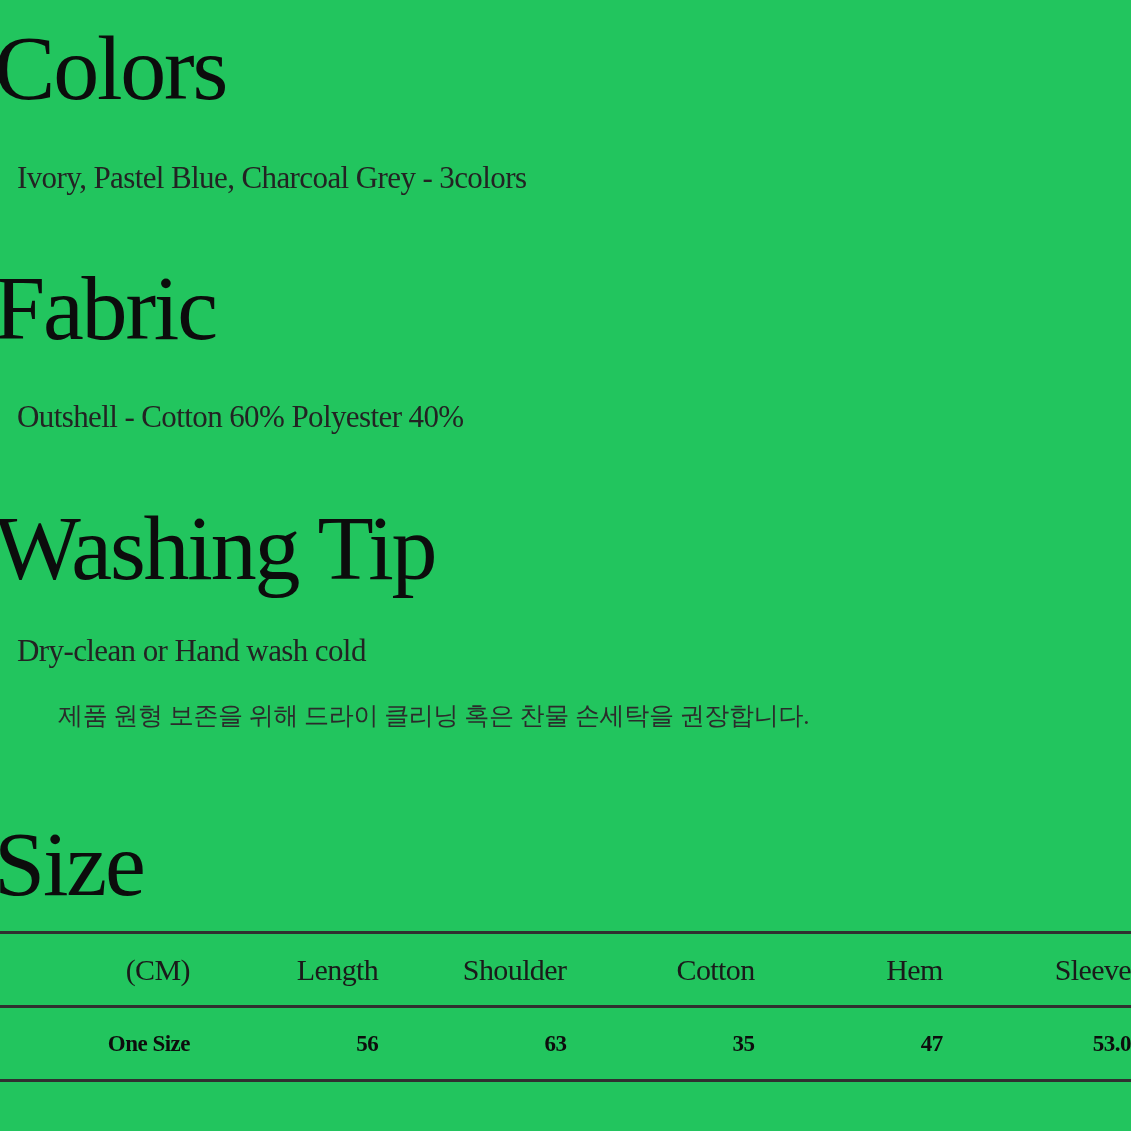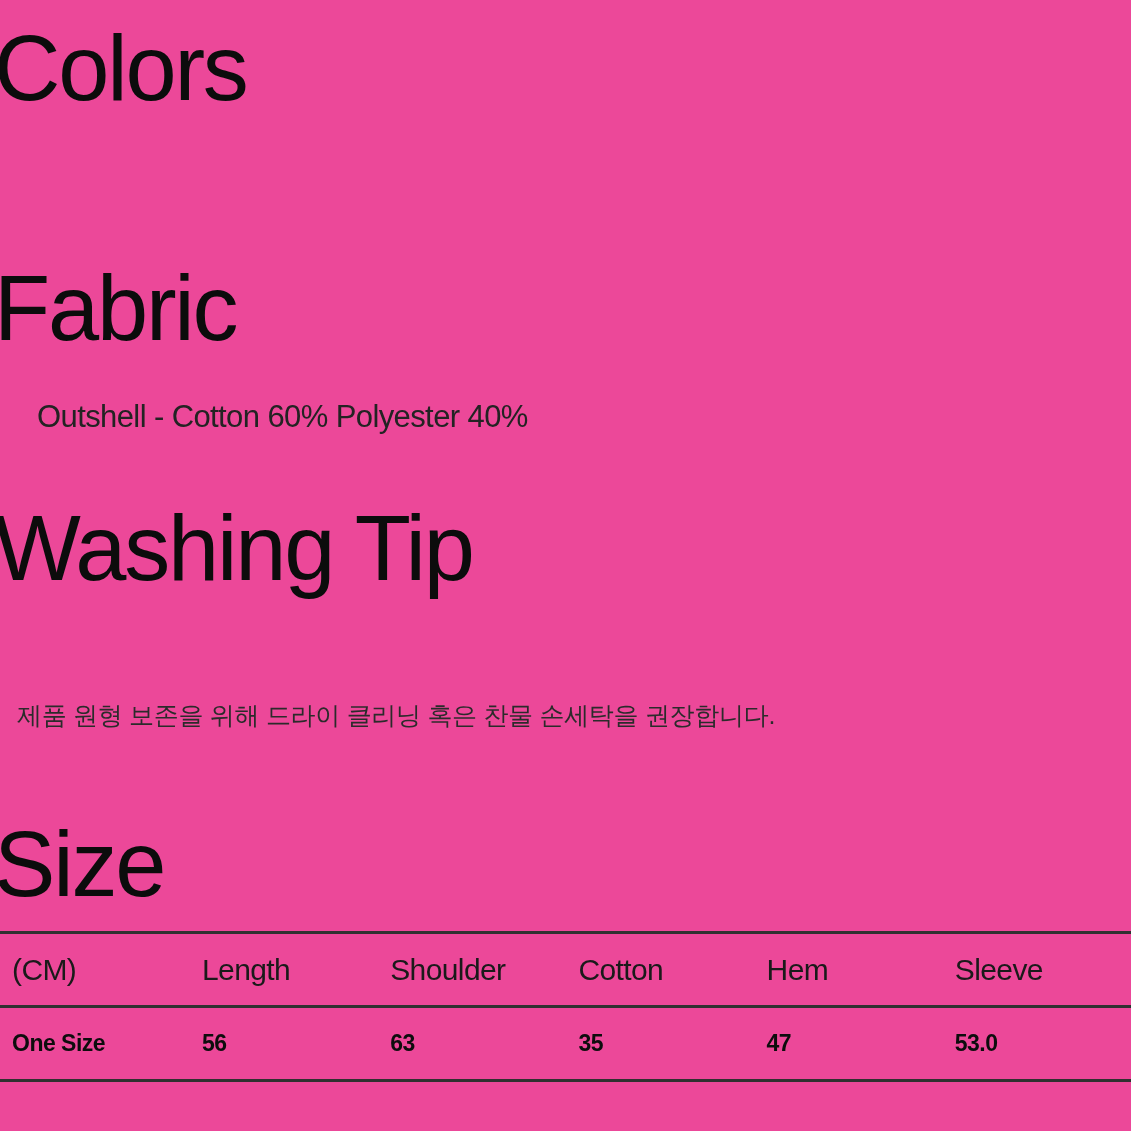--- a/index.html
+++ b/index.html
@@ -15,21 +15,22 @@
     overflow: hidden;
     font-family: "Liberation Sans", "DejaVu Sans", sans-serif;
     color: #111111;
     -webkit-font-smoothing: antialiased;
   }
 
   .page {
     position: relative;
     width: 1131px;
     height: 1131px;
-    background: #ec4899;
+    background: #22c55e;
+    font-family: Liberation Serif, serif;
   }
 
   
   .section-heading {
     position: absolute;
     left: -6px;
     margin: 0;
     font-weight: 400;
     font-size: 92px;
     line-height: 1;
@@ -56,25 +57,25 @@
     letter-spacing: -0.3px;
     color: #2b2b2b;
     font-weight: 500;
   }
 
   
   #heading-colors      { top: 22px; }
   #line-colors         { top: 159px; }
 
   #heading-fabric      { top: 262px; }
-  #line-fabric         { top: 398px; margin-left: 20px; }
+  #line-fabric         { top: 398px; }
 
   #heading-washing     { top: 502px; }
   #line-washing-en     { top: 632px; }
-  #line-washing-ko     { top: 700px; }
+  #line-washing-ko     { top: 700px; margin-left: 41px; }
 
   #heading-size        { top: 818px; }
 
   
   .size-table-wrap {
     position: absolute;
     left: 0;
     top: 931px;
     width: 1131px;
   }
@@ -84,22 +85,22 @@
     table-layout: fixed;
     border-top: 3px solid #303030;
     border-bottom: 3px solid #303030;
   }
   table.size-table tr.header-row {
     border-bottom: 3px solid #303030;
   }
   table.size-table th,
   table.size-table td {
     height: 74px;
-    padding: 12px;
-    text-align: left;
+    padding: 0;
+    text-align: right;
     vertical-align: middle;
     border: 0;
     white-space: nowrap;
   }
   table.size-table th {
     font-weight: 400;
     font-size: 30px;
     letter-spacing: -0.6px;
     color: #1a1a1a;
   }
@@ -111,25 +112,27 @@
   }
   table.size-table .col-label { width: 190px; }
   table.size-table .col-data  { width: 188.2px; }
 </style>
 </head>
 <body>
 
 <div class="page">
 
   <h2 class="section-heading" id="heading-colors">Colors</h2>
+  <p class="body-line" id="line-colors">Ivory, Pastel Blue, Charcoal Grey - 3colors</p>
 
   <h2 class="section-heading" id="heading-fabric">Fabric</h2>
   <p class="body-line" id="line-fabric">Outshell - Cotton 60%  Polyester 40%</p>
 
   <h2 class="section-heading" id="heading-washing">Washing Tip</h2>
+  <p class="body-line" id="line-washing-en">Dry-clean or Hand wash cold</p>
   <p class="body-line korean" id="line-washing-ko">제품 원형 보존을 위해 드라이 클리닝 혹은 찬물 손세탁을 권장합니다.</p>
 
   <h2 class="section-heading" id="heading-size">Size</h2>
 
   <div class="size-table-wrap">
     <table class="size-table">
       <thead>
         <tr class="header-row">
           <th class="col-label">(CM)</th>
           <th class="col-data">Length</th>

